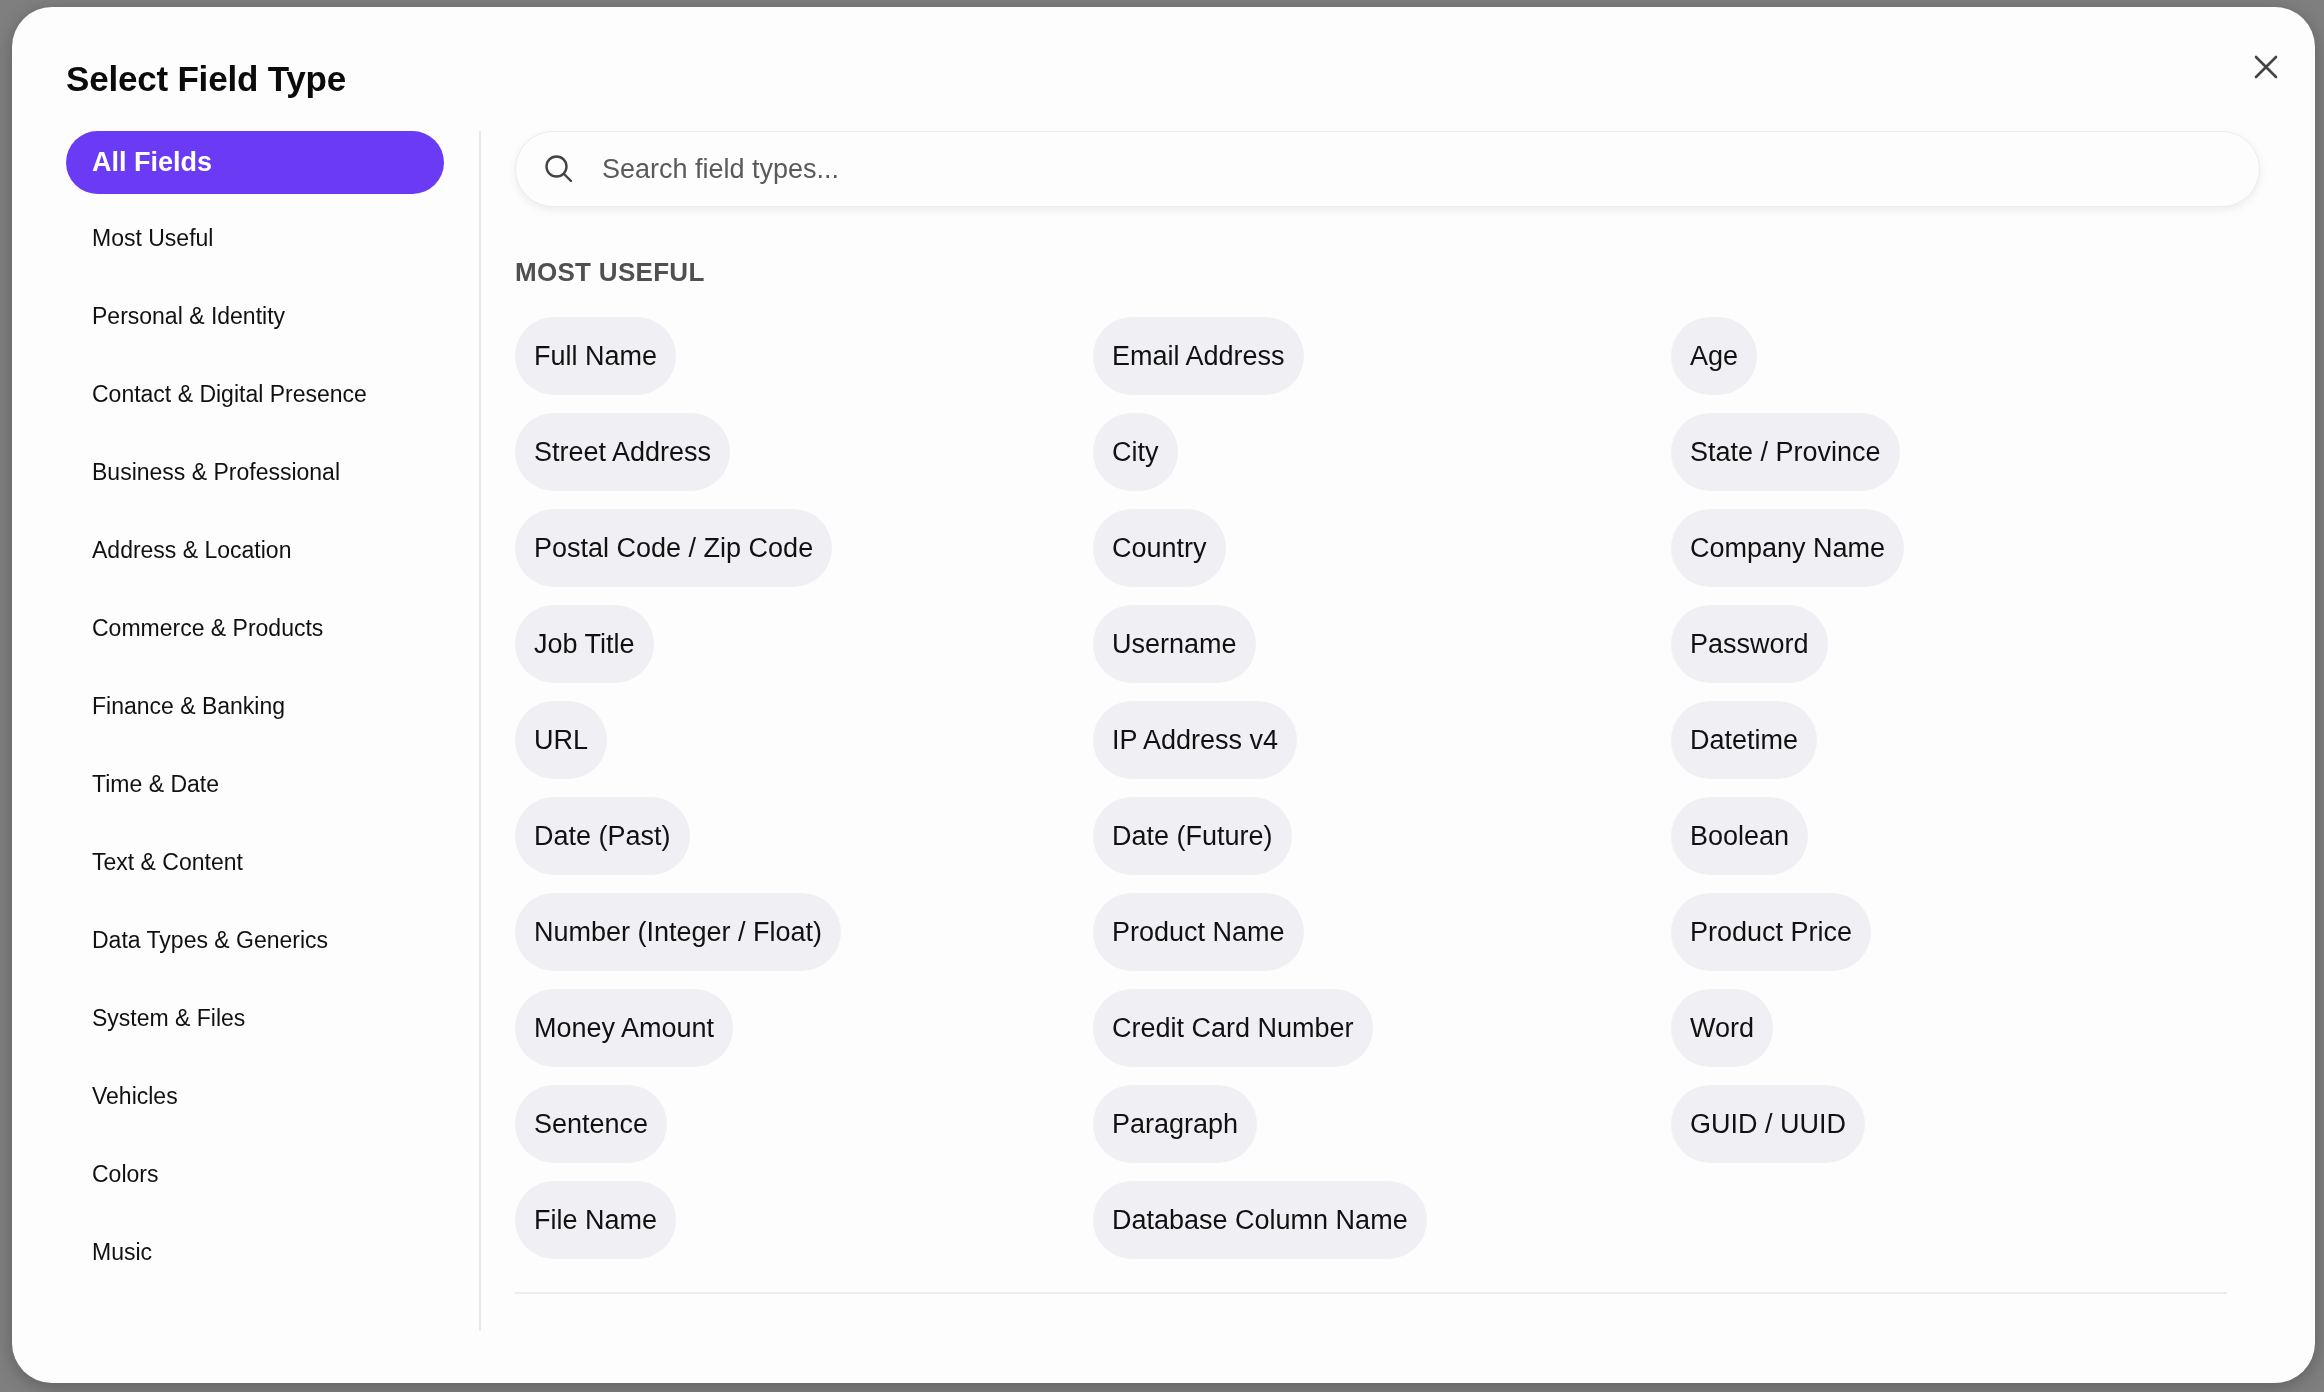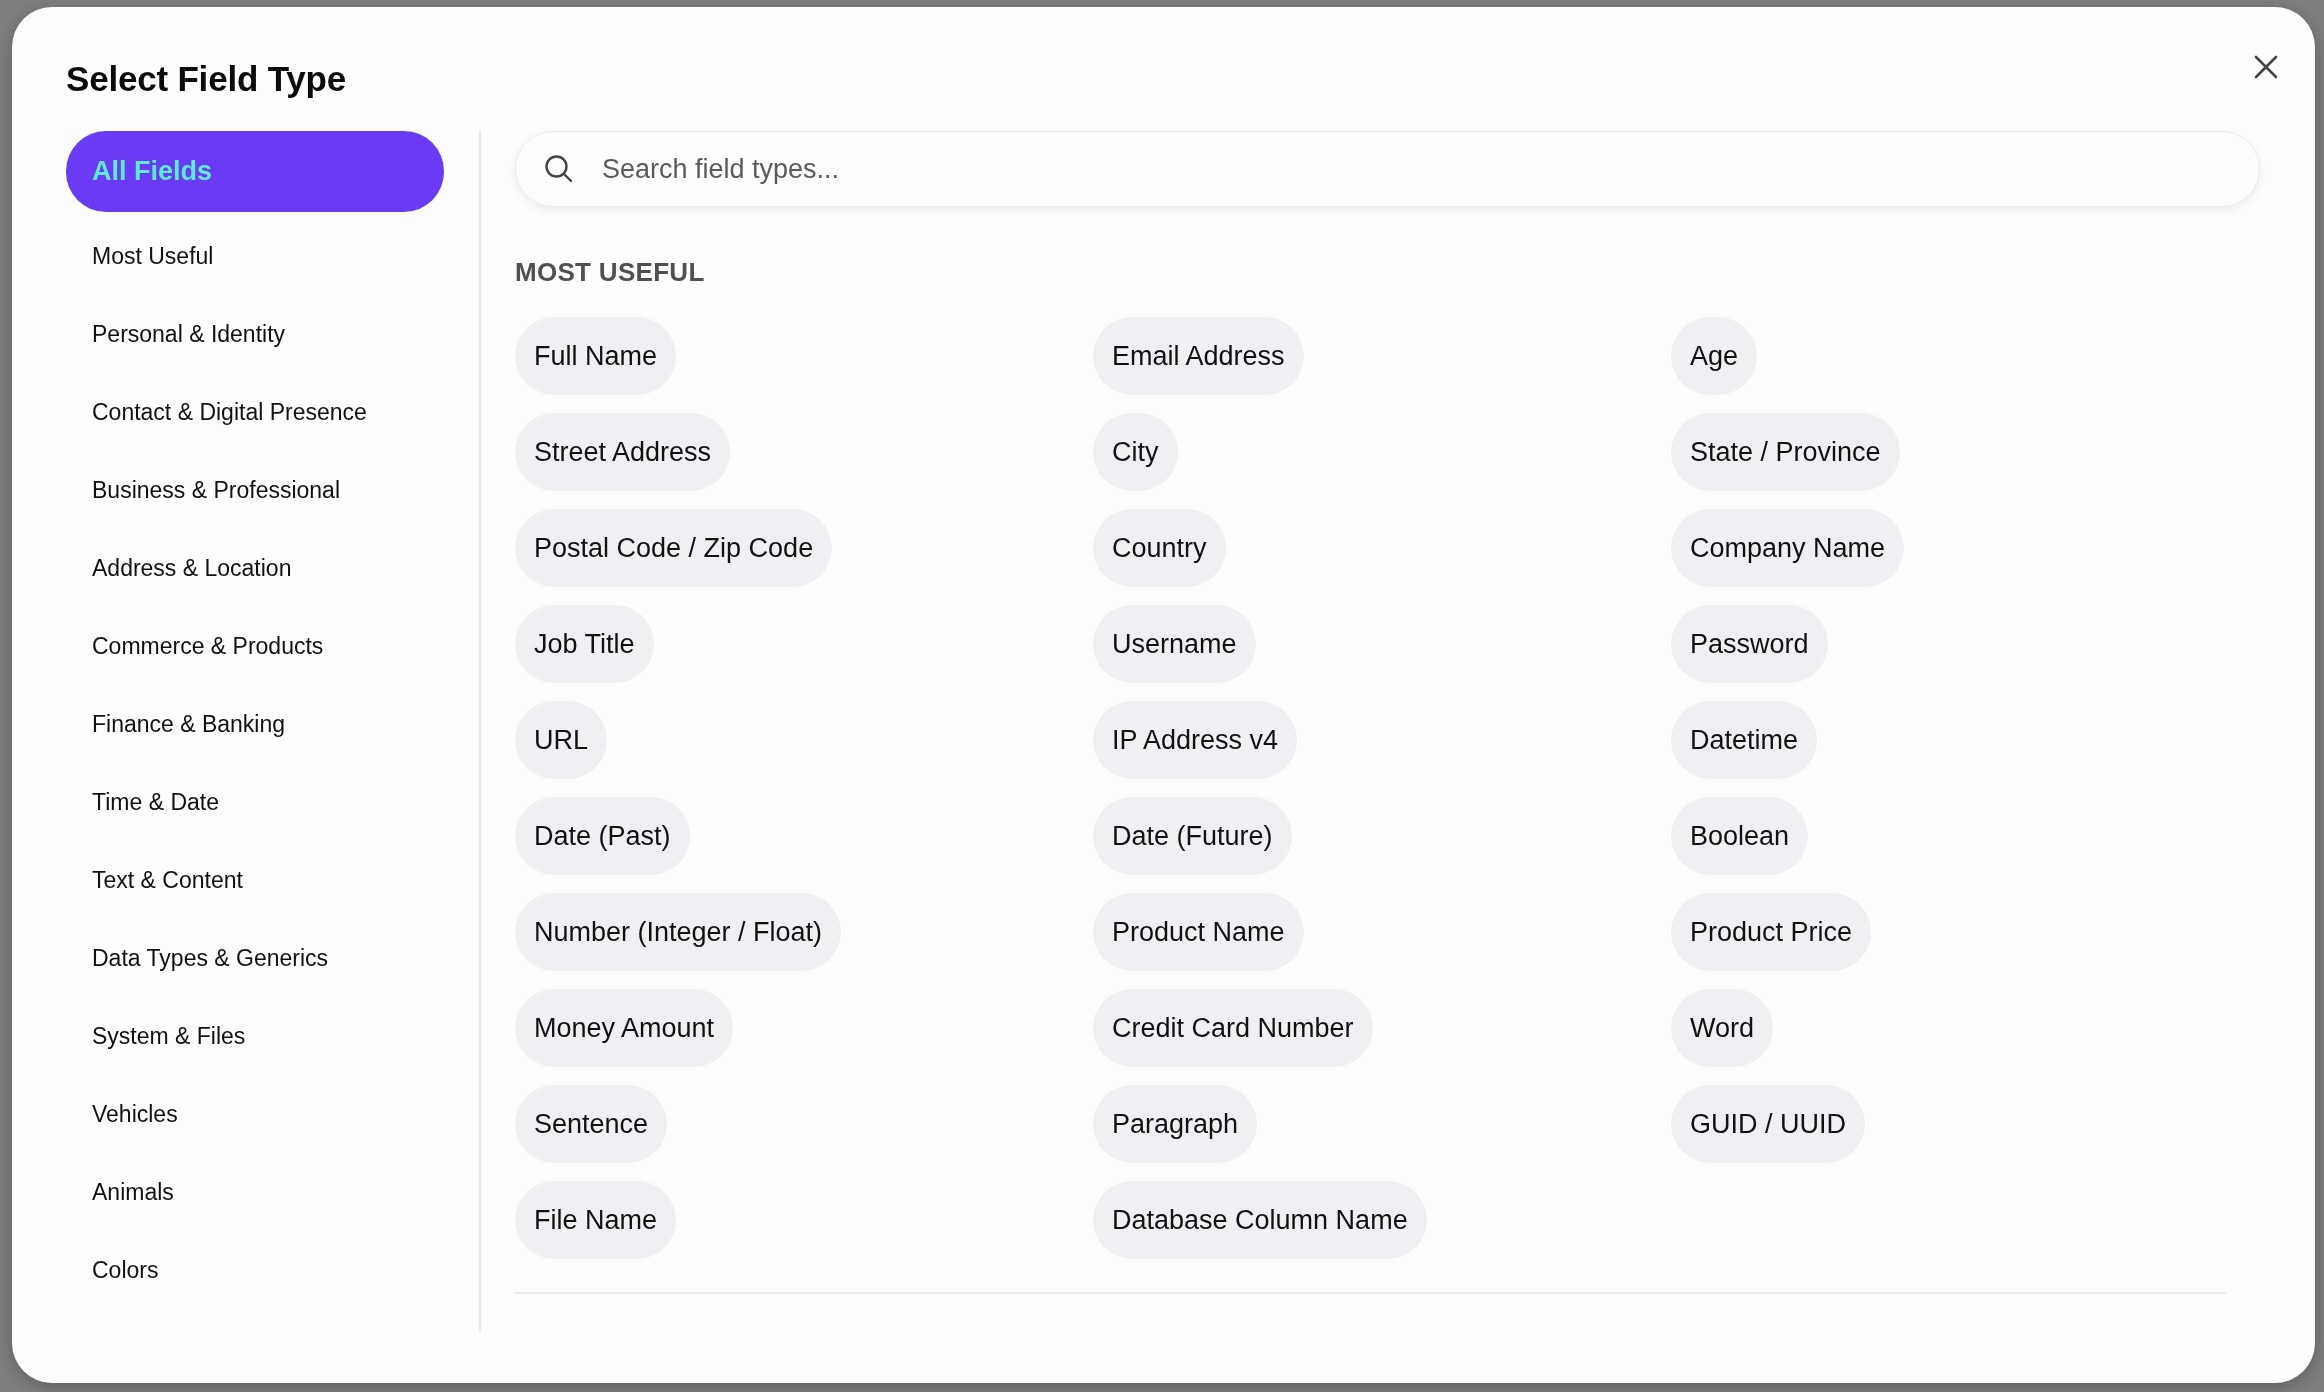--- a/index.html
+++ b/index.html
@@ -31,22 +31,22 @@
       position: absolute; left: 54px; top: 124px;
       width: 380px; height: 1200px; overflow: hidden;
     }
     .side-item {
       height: 78px; display: flex; align-items: center;
       padding-left: 26px; font-size: 23px; color: #111;
       border-radius: 40px; cursor: pointer; box-sizing: border-box;
       width: 378px;
     }
     .side-item.active {
-      background: #6a3af5; color: #5eead4; font-weight: 700;
-      font-size: 27px; height: 81px; margin-bottom: 5px;
+      background: #6a3af5; color: #ffffff; font-weight: 700;
+      font-size: 27px; height: 63px; margin-bottom: 5px;
     }
     .vdivider {
       position: absolute; left: 467px; top: 124px;
       width: 2px; height: 1200px; background: #e8e8ef;
     }
     .main {
       position: absolute; left: 503px; top: 124px;
       width: 1745px; height: 1200px;
     }
     .search {
@@ -132,23 +132,20 @@
     <div class="side-item">
         <span>Data Types &amp; Generics</span>
       </div>
     <div class="side-item">
         <span>System &amp; Files</span>
       </div>
     <div class="side-item">
         <span>Vehicles</span>
       </div>
     <div class="side-item">
-        <span>Animals</span>
-      </div>
-    <div class="side-item">
         <span>Colors</span>
       </div>
     <div class="side-item">
         <span>Music</span>
       </div>
   </div>
 
   <div class="vdivider"></div>
 
   <div class="main">

